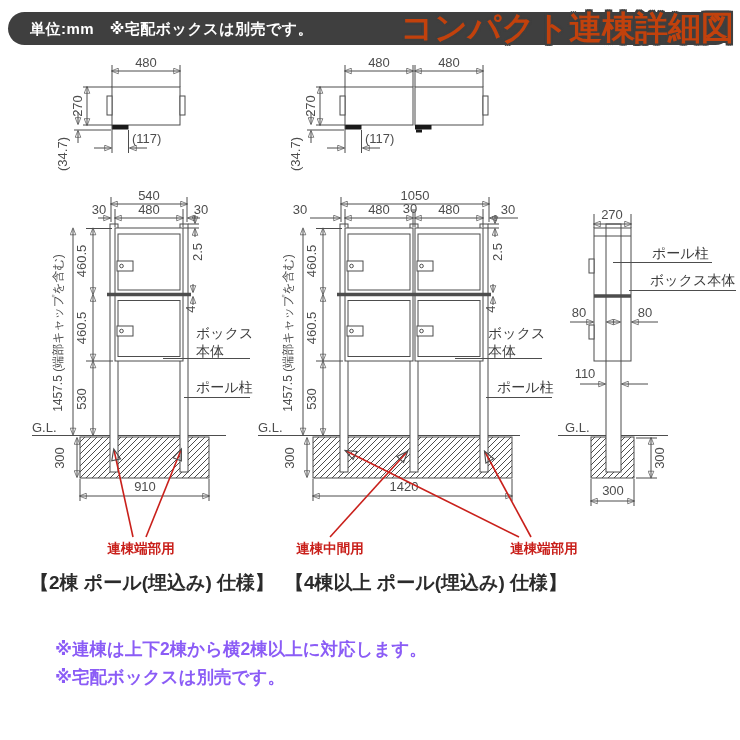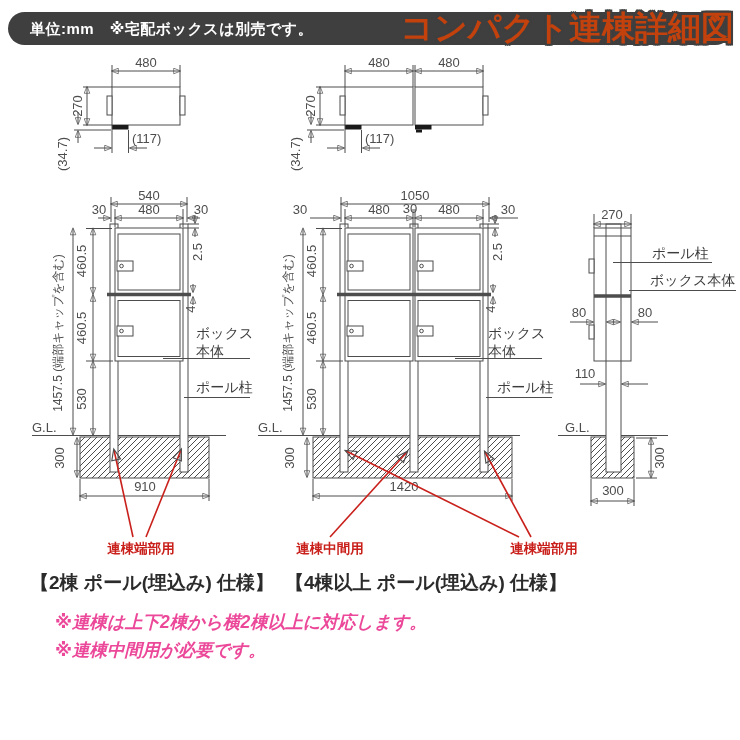--- a/index.html
+++ b/index.html
@@ -22,22 +22,22 @@
   svg .hatch{fill:url(#h);}
   svg .thick{stroke-width:3.5;}
   svg .redln{stroke:#c9201b;stroke-width:1.6;}
   svg text{fill:#4d4d4d;font-size:13px;stroke:none;font-family:"Liberation Sans","DejaVu Sans",sans-serif;}
   svg text.sm{font-size:12px;}
   svg text.lbl{fill:#3d3d3d;font-size:14px;}
   svg text.tag{fill:#c9201b;font-size:13.5px;font-weight:bold;}
   svg text.cap{fill:#2b2b2b;font-size:19px;font-weight:bold;}
   svg .mid{text-anchor:middle;}
   
-  #notes{position:absolute;left:55px;top:608px;color:#ec4899;font-size:17.5px;font-weight:bold;
-         line-height:28px;white-space:nowrap;font-style:italic;}
+  #notes{position:absolute;left:55px;top:635px;color:#8b5cf6;font-size:17.5px;font-weight:bold;
+         line-height:28px;white-space:nowrap;}
   #notes .ind{padding-left:17px;}
 </style>
 </head>
 <body>
 
 <div id="page">
 
   <div id="headbar"></div>
   <div id="headnote">単位:mm　※宅配ボックスは別売です。</div>
   <div id="headtitle">コンパクト連棟詳細図</div>
@@ -300,16 +300,16 @@
       <text class="mid" x="664" y="458" transform="rotate(-90 664 458)">300</text>
       <line x1="591" y1="479" x2="591" y2="506"></line>
         <line x1="634" y1="479" x2="634" y2="506"></line>
       <line x1="591" y1="501" x2="634" y2="501" marker-start="url(#ag)" marker-end="url(#ag)"></line>
       <text class="mid" x="613" y="495">300</text>
     </g>
   </svg>
 
   <div id="notes">
     <div>※連棟は上下2棟から横2棟以上に対応します。</div>
-    <div>※連棟中間用が必要です。</div>
+    <div>※宅配ボックスは別売です。</div>
   </div>
 
 </div>
 
 </body></html>

